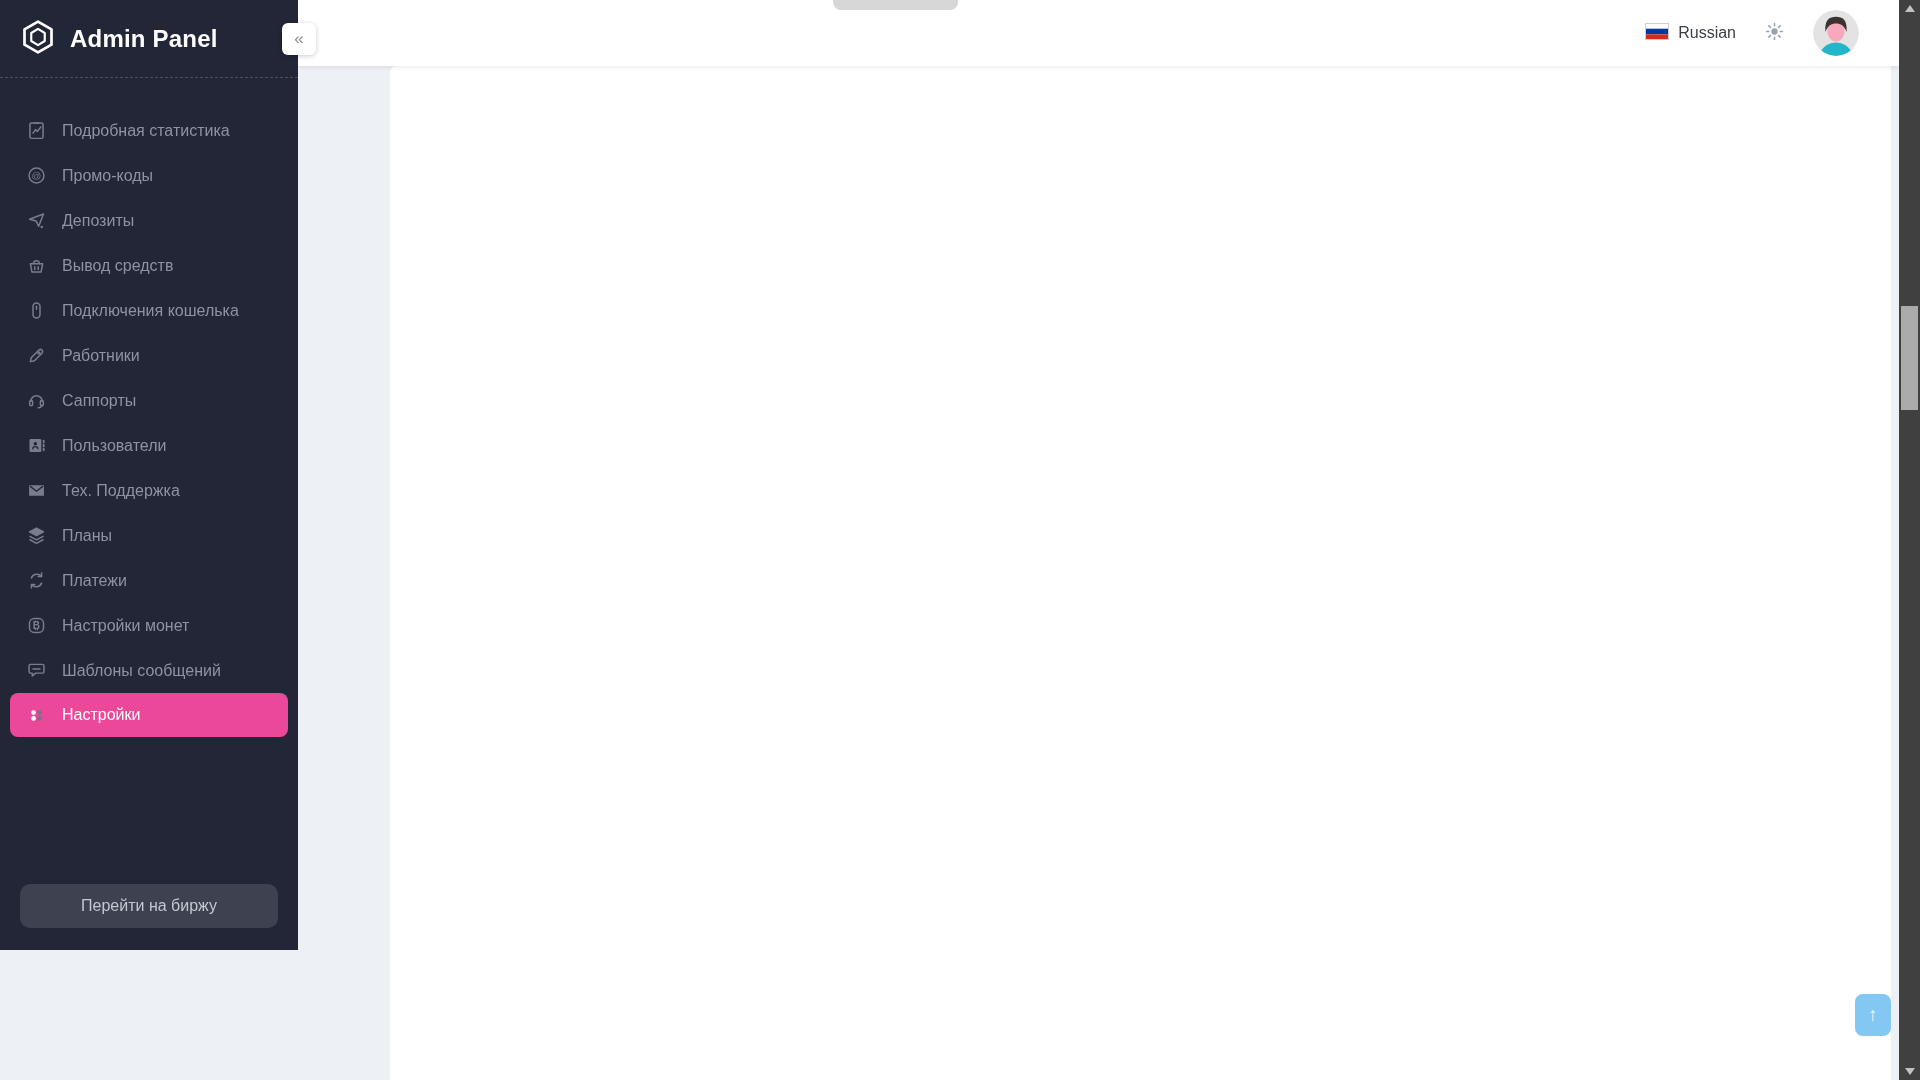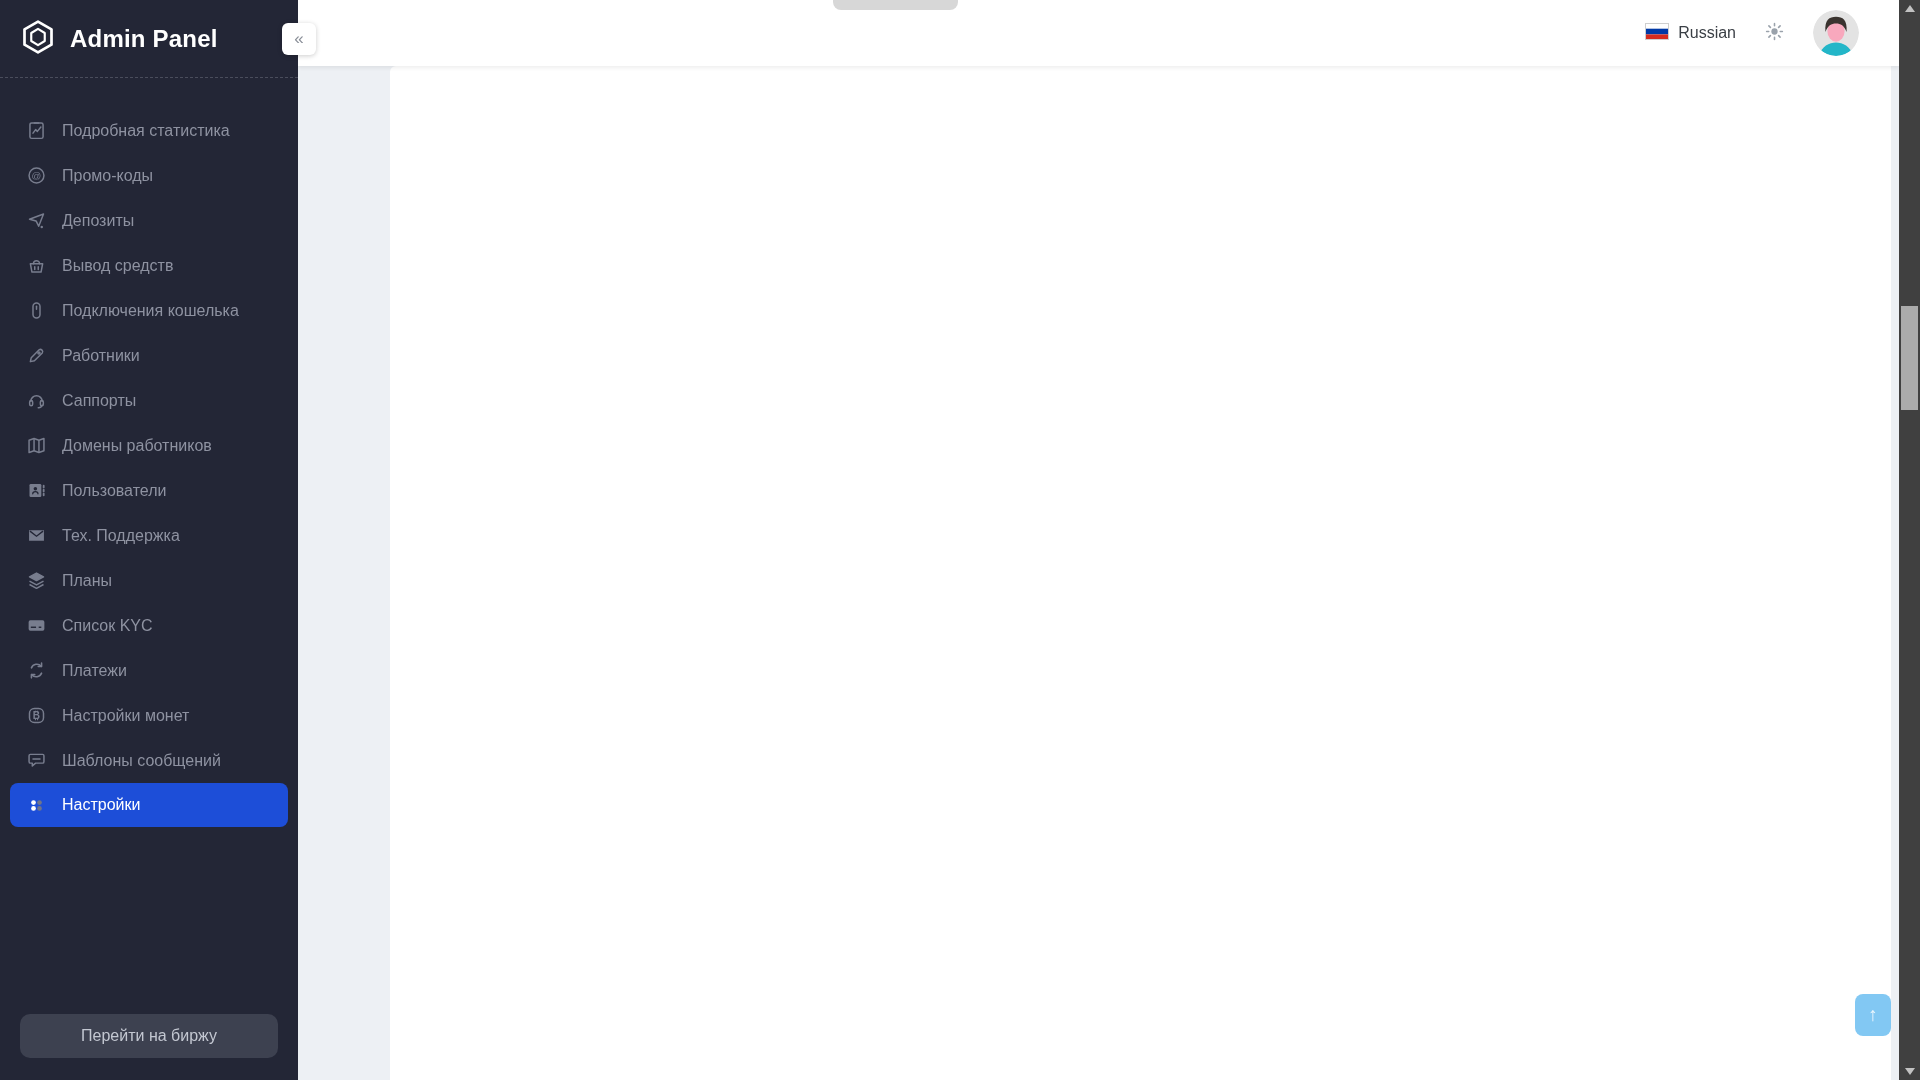--- a/index.html
+++ b/index.html
@@ -1,28 +1,28 @@
 <!DOCTYPE html>
 <html><head>
 <meta charset="utf-8">
 <style>
   * { margin:0; padding:0; box-sizing:border-box; }
   html,body { width:1920px; height:1080px; overflow:hidden; }
   body { font-family:"Liberation Sans", sans-serif; background:#edf0f4; position:relative; }
 
   
-  .sidebar { position:absolute; left:0; top:0; width:298px; height:1080px; background:#232636; z-index:5; }
+  .sidebar { position:absolute; left:0; top:0; width:298px; height:950px; background:#232636; z-index:5; }
   .side-head { height:78px; display:flex; align-items:center; padding-left:20px; gap:14px;
                border-bottom:1px dashed #4a4d5c; }
   .side-head .brand { color:#fff; font-size:24px; font-weight:bold; letter-spacing:.2px; }
   .menu { padding-top:30px; }
   .mitem { height:45px; display:flex; align-items:center; padding-left:26px; gap:15px;
            color:#8e92a1; font-size:16px; cursor:pointer; }
   .mitem .ic { width:21px; height:21px; flex:0 0 21px; color:#787d8e; display:flex; align-items:center; justify-content:center; }
-  .mitem.active { margin:0 10px; padding-left:16px; height:44px; background:#1d4ed8; border-radius:8px; color:#fff;text-align:center; }
+  .mitem.active { margin:0 10px; padding-left:16px; height:44px; background:#ec4899; border-radius:8px; color:#fff;text-align:center; }
   .mitem .chev { margin-left:auto; margin-right:26px; color:#8e92a1; }
   .exchange-btn { position:absolute; left:20px; right:20px; bottom:22px; height:44px; background:#3d4150;
                   border-radius:10px; color:#c3c7d1; font-size:16px; display:flex; align-items:center; justify-content:center; cursor:pointer; }
 
   
   .topbar { position:absolute; left:298px; top:0; width:1601px; height:66px; background:#fff; z-index:4;
             box-shadow:0 2px 4px rgba(0,0,0,.07); }
   .top-right { position:absolute; right:40px; top:0; height:66px; display:flex; align-items:center; gap:28px; }
   .lang { display:flex; align-items:center; gap:9px; cursor:pointer;margin-left:28px; }
   .lang span { font-size:16px; color:#3a3f45; }
@@ -158,29 +158,20 @@
             <path d="M5.5 13a6.5 6.5 0 0113 0"></path>
             <rect x="4.2" y="12" width="3.4" height="6" rx="1.7"></rect>
             <rect x="16.4" y="12" width="3.4" height="6" rx="1.7"></rect>
             <path d="M18.5 17.5a4.5 4.5 0 01-4.5 2.8"></path>
           </svg>
         </span>
       <span>Саппорты</span>
     </div>
     <div class="mitem">
       <span class="ic">
-          <svg width="21" height="21" viewBox="0 0 24 24" fill="none" stroke="currentColor" stroke-width="1.7" stroke-linejoin="round">
-            <path d="M3.5 6l5.7-2 5.6 2 5.7-2v14l-5.7 2-5.6-2-5.7 2z"></path>
-            <path d="M9.2 4v14M14.8 6v14"></path>
-          </svg>
-        </span>
-      <span>Домены работников</span>
-    </div>
-    <div class="mitem">
-      <span class="ic">
           <svg width="21" height="21" viewBox="0 0 24 24" fill="none" stroke="currentColor" stroke-width="1.7" stroke-linecap="round">
             <rect x="4" y="4.5" width="13.5" height="15" rx="1.5" fill="currentColor" stroke="none"></rect>
             <circle cx="10.7" cy="10" r="2" fill="#232636" stroke="none"></circle>
             <path d="M7.7 15.8c0-1.7 1.3-2.6 3-2.6s3 .9 3 2.6" stroke="#232636" stroke-width="1.4"></path>
             <path d="M20.2 6.5v2M20.2 11v2M20.2 15.5v2" stroke-width="2.1"></path>
           </svg>
         </span>
       <span>Пользователи</span>
     </div>
     <div class="mitem">
@@ -194,30 +185,20 @@
     </div>
     <div class="mitem">
       <span class="ic">
           <svg width="21" height="21" viewBox="0 0 24 24" fill="none" stroke="currentColor" stroke-width="1.7" stroke-linejoin="round">
             <path d="M12 3.5l8 4.3-8 4.3-8-4.3z" fill="currentColor"></path>
             <path d="M4 12.8l8 4.3 8-4.3"></path>
             <path d="M4 16.6l8 4.3 8-4.3"></path>
           </svg>
         </span>
       <span>Планы</span>
-    </div>
-    <div class="mitem">
-      <span class="ic">
-          <svg width="21" height="21" viewBox="0 0 24 24">
-            <rect x="3" y="6" width="18" height="12" rx="2" fill="currentColor"></rect>
-            <path d="M5.5 14h6" stroke="#232636" stroke-width="1.6"></path>
-            <path d="M14.5 14h3" stroke="#232636" stroke-width="1.6"></path>
-          </svg>
-        </span>
-      <span>Список KYC</span>
     </div>
     <div class="mitem">
       <span class="ic">
           <svg width="21" height="21" viewBox="0 0 24 24" fill="none" stroke="currentColor" stroke-width="1.8" stroke-linecap="round" stroke-linejoin="round">
             <path d="M6.2 9a6.6 6.6 0 0111.2-1.8"></path>
             <path d="M17.8 3.6v3.8H14"></path>
             <path d="M17.8 15a6.6 6.6 0 01-11.2 1.8"></path>
             <path d="M6.2 20.4v-3.8H10"></path>
           </svg>
         </span>

